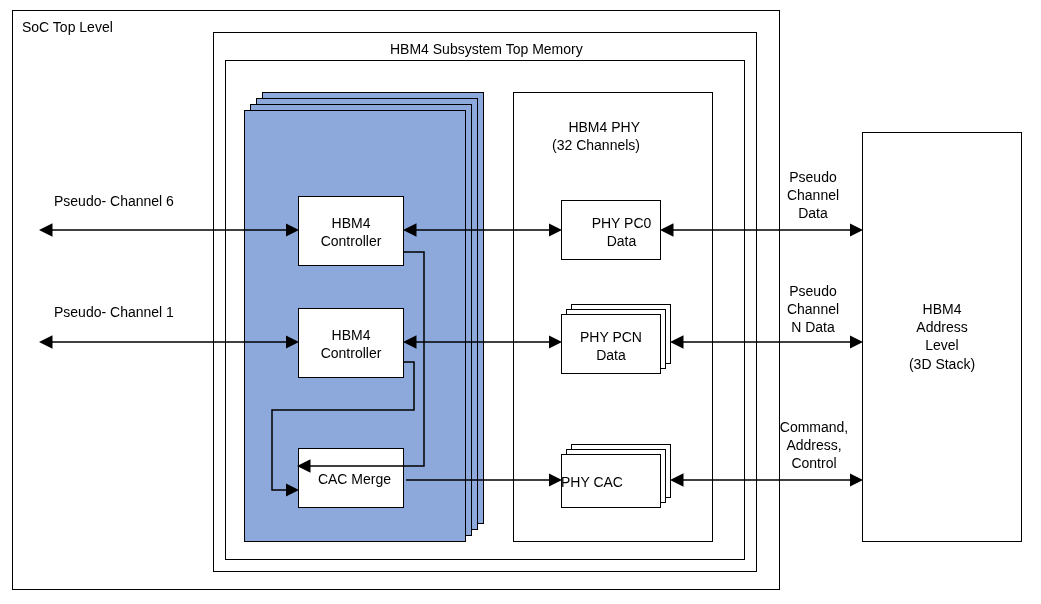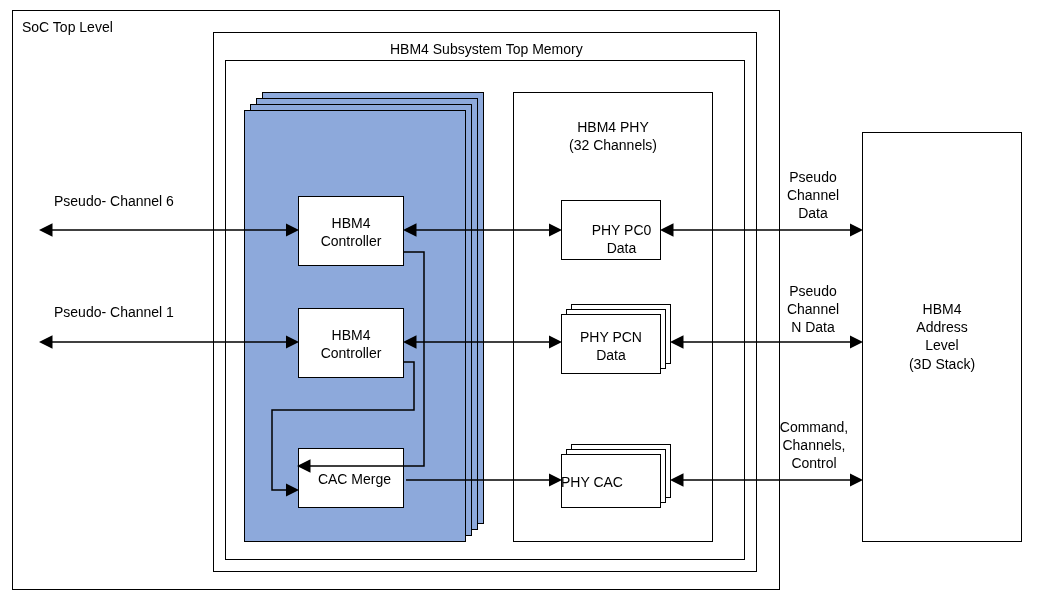--- a/index.html
+++ b/index.html
@@ -66,27 +66,27 @@
   <div class="box white-box" style="left:298px; top:308px; width:106px; height:70px;"></div>
   <div class="label" style="left:298px; top:326px; width:106px; text-align:center;">
     <span>HBM4</span><br>
     <span>Controller</span>
   </div>
 
   <div class="box white-box" style="left:298px; top:448px; width:106px; height:60px;"></div>
   <div class="label" style="left:298px; top:470px; width:113px; text-align:center;">CAC Merge</div>
 
   <div class="box" style="left:513px; top:92px; width:200px; height:450px;"></div>
-  <div class="label" style="left:558px; top:118px; width:110px; text-align:center;">
+  <div class="label" style="left:530px; top:118px; width:110px; text-align:right;">
     <span>HBM4 PHY</span><br>
     <span>(32 Channels)</span>
   </div>
 
   <div class="box white-box" style="left:561px; top:200px; width:100px; height:60px;"></div>
-  <div class="label" style="left:561px; top:221px; width:121px; text-align:center;">
+  <div class="label" style="left:561px; top:214px; width:121px; text-align:center;">
     <span>PHY PC0</span><br>
     <span>Data</span>
   </div>
 
   <div class="box white-box" style="left:571px; top:304px; width:100px; height:60px;"></div>
   <div class="box white-box" style="left:566px; top:309px; width:100px; height:60px;"></div>
   <div class="box white-box" style="left:561px; top:314px; width:100px; height:60px;"></div>
   <div class="label" style="left:561px; top:328px; width:100px; text-align:center;">
     <span>PHY PCN</span><br>
     <span>Data</span>
@@ -115,21 +115,21 @@
   </div>
 
   <div class="label" style="left:778px; top:282px; text-align:center; width:70px;">
     <span>Pseudo</span><br>
     <span>Channel</span><br>
     <span>N Data</span>
   </div>
 
   <div class="label" style="left:772px; top:418px; text-align:center; width:84px;">
     <span>Command,</span><br>
-    <span>Channels,</span><br>
+    <span>Address,</span><br>
     <span>Control</span>
   </div>
 
   <svg width="1041" height="604">
     <defs>
       <marker id="arrowend" markerWidth="9" markerHeight="9" refX="7" refY="4.5" orient="auto">
         <path d="M0,0 L9,4.5 L0,9 Z" fill="black"></path>
       </marker>
       <marker id="arrowstart" markerWidth="9" markerHeight="9" refX="2" refY="4.5" orient="auto">
         <path d="M9,0 L0,4.5 L9,9 Z" fill="black"></path>

